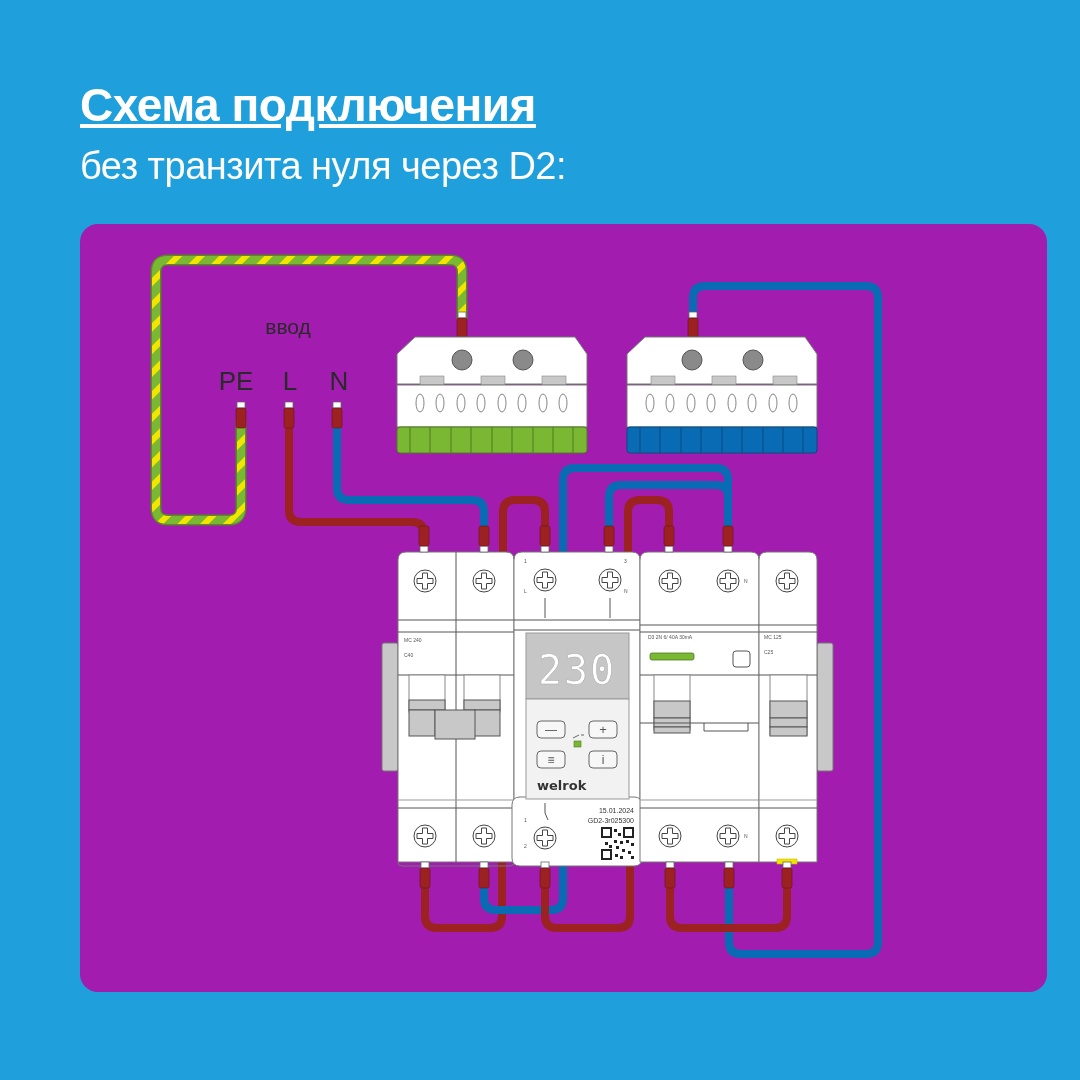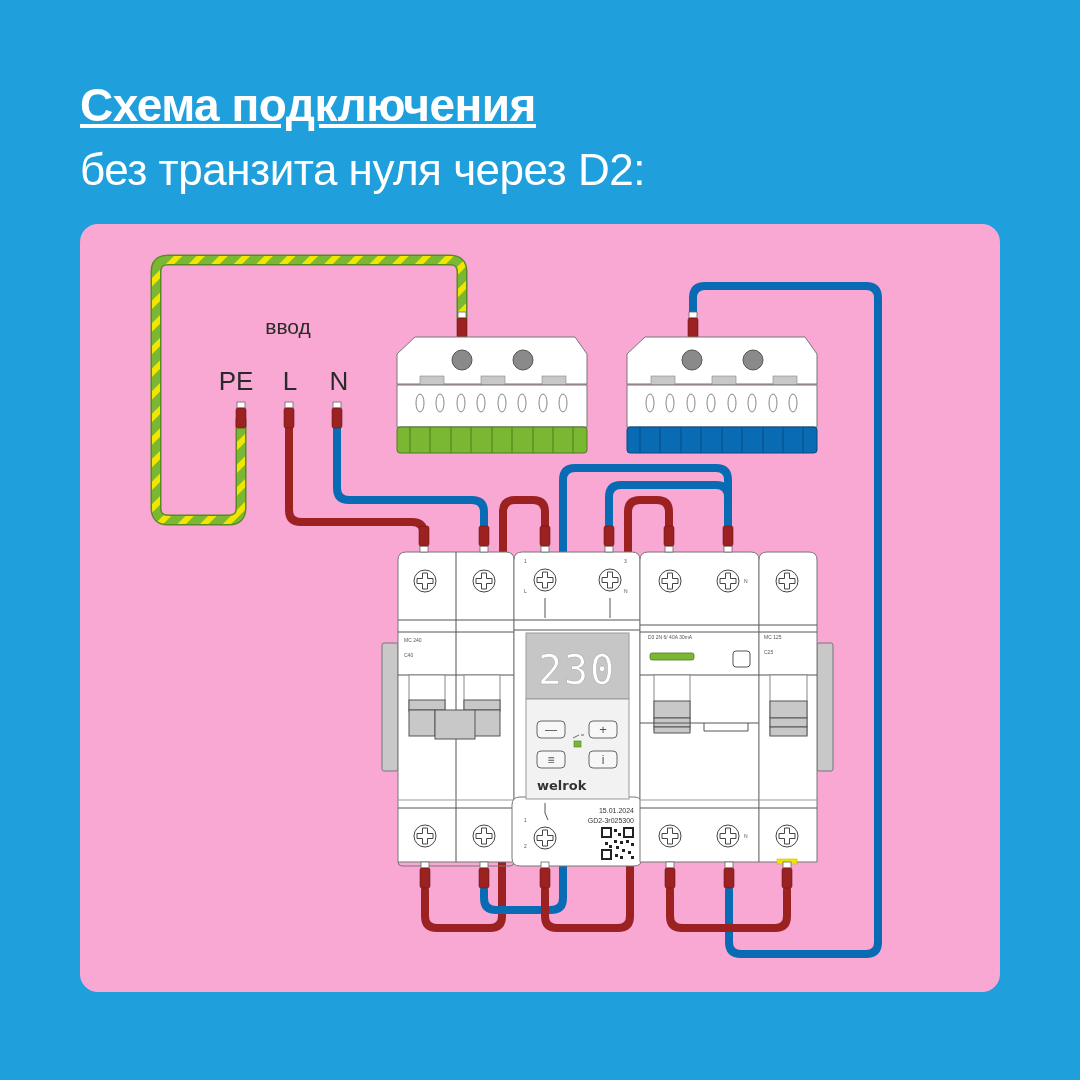--- a/index.html
+++ b/index.html
@@ -1,20 +1,20 @@
 <!DOCTYPE html>
 <html><head>
 <meta charset="utf-8">
 <style>
   html,body{margin:0;padding:0;}
   body{width:1080px;height:1080px;background:#1f9fdc;position:relative;overflow:hidden;font-family:"Liberation Sans",sans-serif;}
   .title{position:absolute;left:80px;color:#fff;font-family:"Liberation Sans",sans-serif;letter-spacing:-0.5px;}
   .title.l1{top:78px;font-size:46px;font-weight:bold;text-decoration:underline;}
-  .title.l2{top:145px;font-size:44px;font-weight:normal;}
-  .card{position:absolute;left:80px;top:224px;width:920px;height:768px;background:#f9a8d4;border-radius:18px;}
+  .title.l2{top:145px;font-size:38px;font-weight:normal;}
+  .card{position:absolute;left:80px;top:224px;width:920px;height:768px;background:#a21caf;border-radius:18px;padding-left:47px;}
   svg{position:absolute;left:0;top:0;}
   .lbl{font-family:"Liberation Sans",sans-serif;fill:#2a2a2a;}
   .tiny{font-family:"Liberation Sans",sans-serif;fill:#555;font-size:5px;}
   .small{font-family:"Liberation Sans",sans-serif;fill:#333;font-size:7px;}
 </style>
 </head>
 <body>
 
 <div class="title l1">Схема подключения</div>
 <div class="title l2">без транзита нуля через D2:</div>

